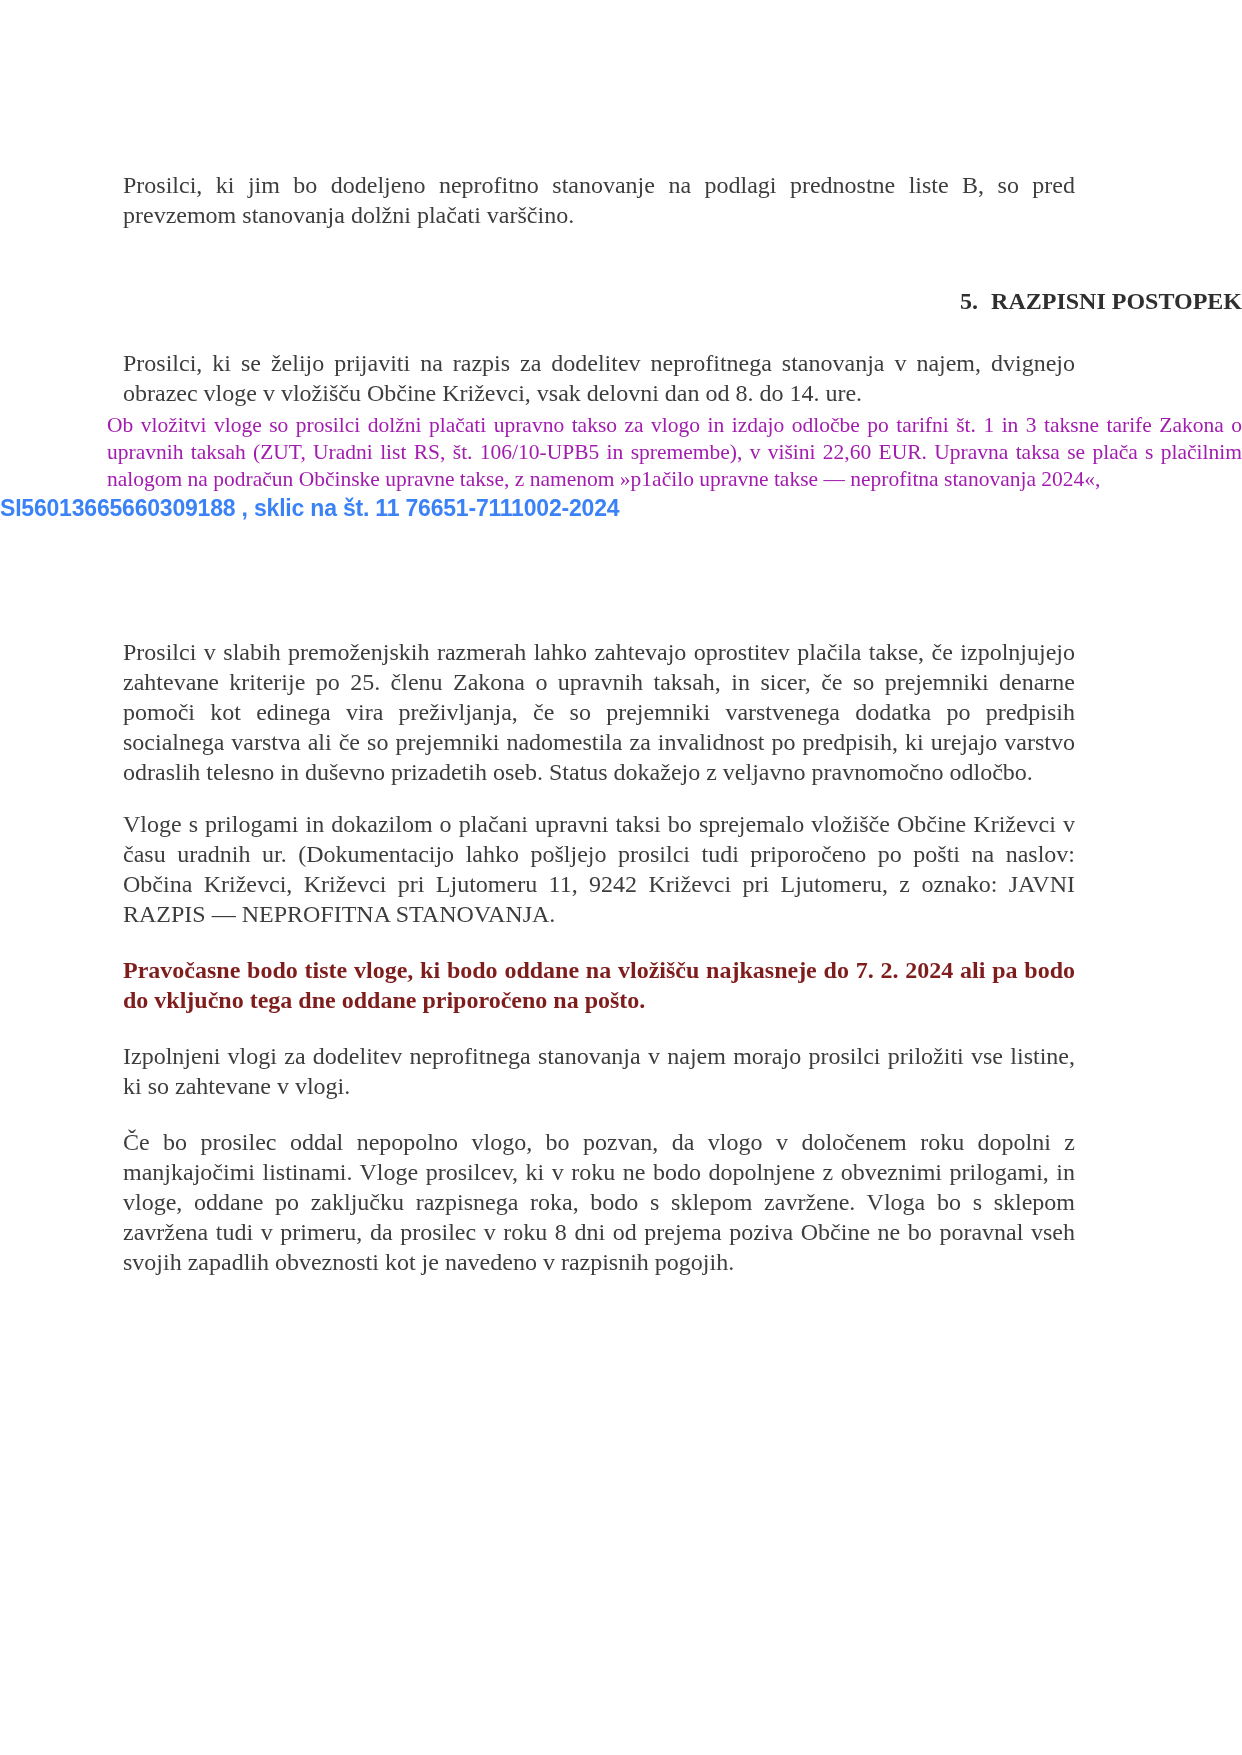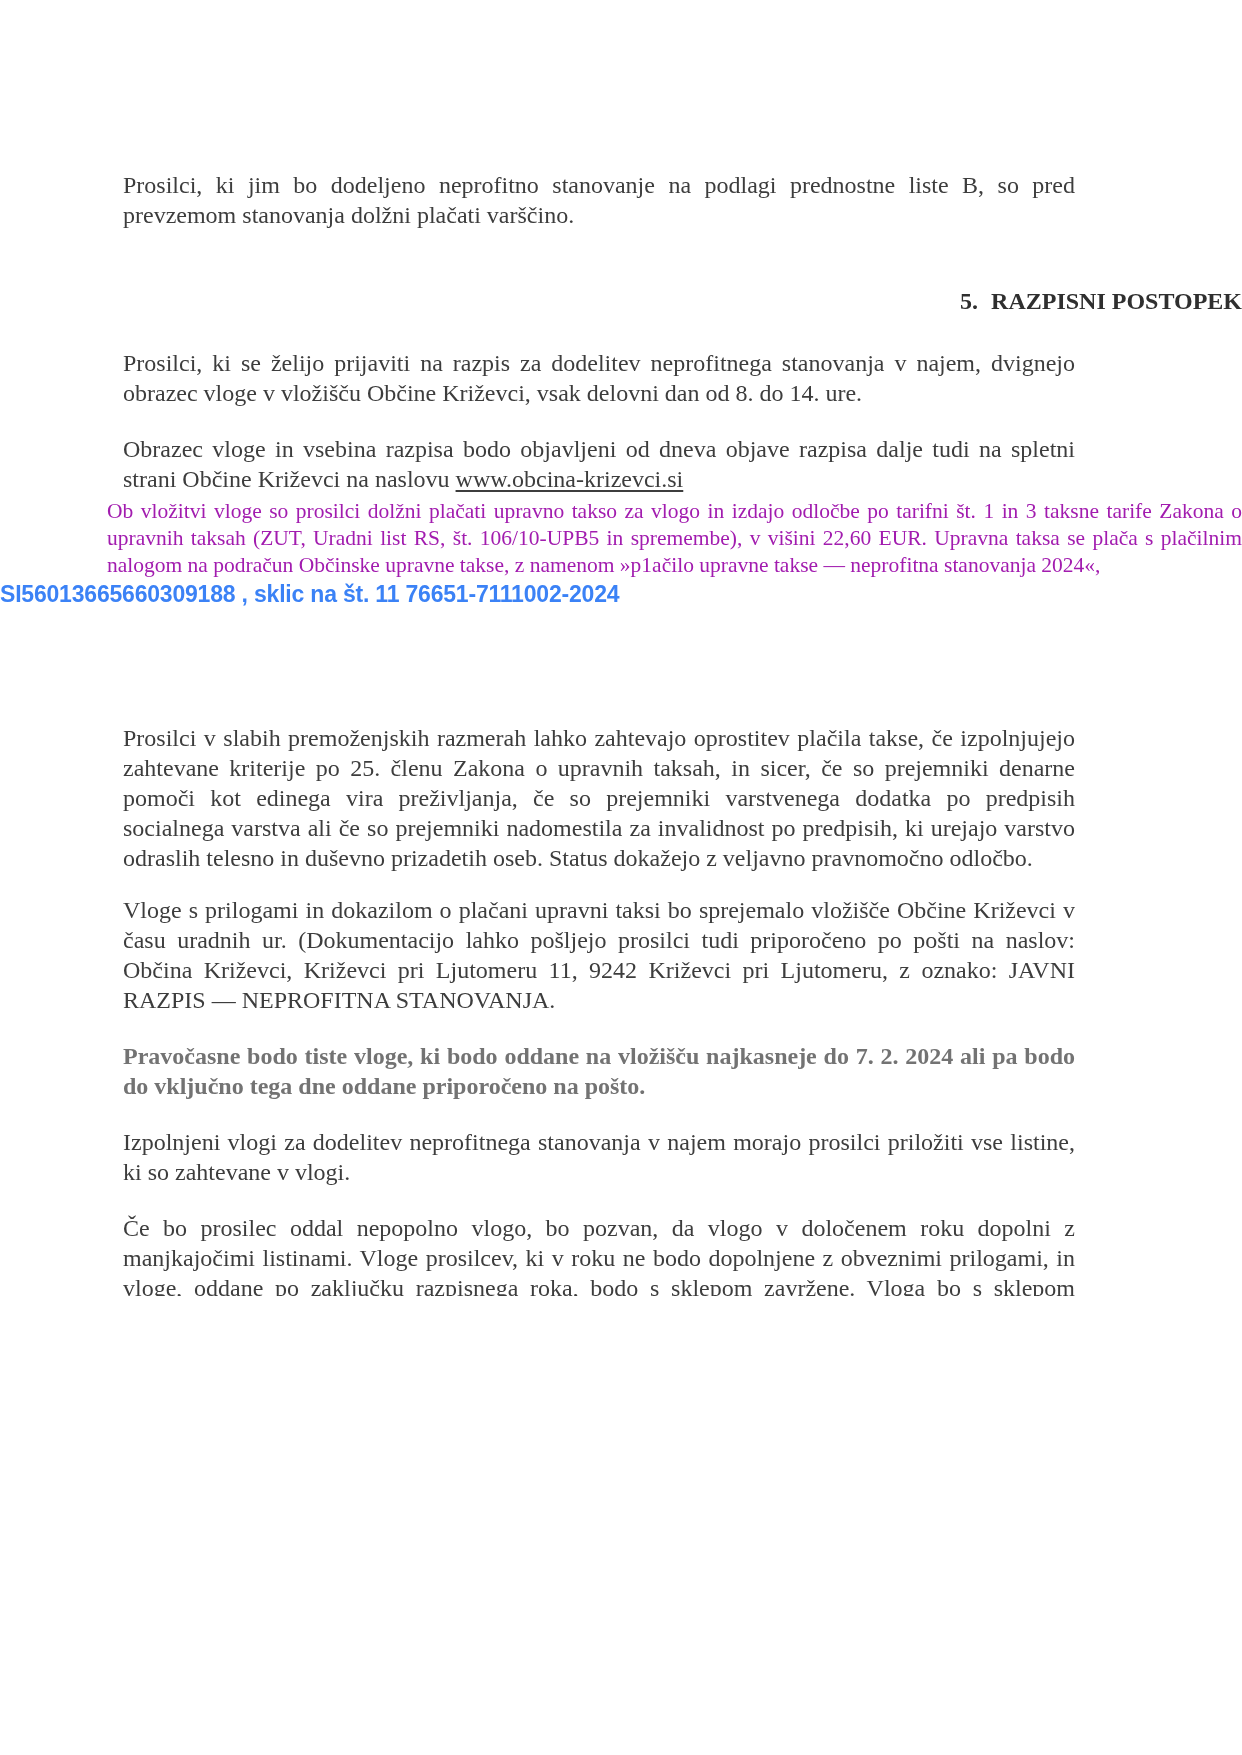--- a/index.html
+++ b/index.html
@@ -39,21 +39,21 @@
     color:#a21caf;
   }
   .si-line {
     width:1135px;
     font-family:"Liberation Sans", sans-serif;
     font-weight:700;
     font-size:23px; line-height:30px;
     color:#3b82f6;
     letter-spacing:-0.2px;
   }
-  .bold-para { font-weight:bold; color:#737373; }
+  .bold-para { font-weight:bold; color:#7f1d1d; }
   .doc-link {
     color:inherit;
     text-decoration:underline;
     text-underline-offset:3px;
     cursor:pointer;
   }
   .page-number {
     position:absolute;
     top:1650px; left:1066px;
     font-size:26px; line-height:30px;
@@ -65,21 +65,20 @@
 
 <div class="page">
 
   <p class="block para mt-first">Prosilci, ki jim bo dodeljeno neprofitno stanovanje na podlagi prednostne liste B, so pred prevzemom stanovanja dolžni plačati varščino.</p>
 
 
   <h2 class="block heading mt-heading"><span class="h-num">5.</span><span>RAZPISNI POSTOPEK</span></h2>
 
   <p class="block para mt-afterh">Prosilci, ki se želijo prijaviti na razpis za dodelitev neprofitnega stanovanja v najem, dvignejo obrazec vloge v vložišču Občine Križevci, vsak delovni dan od 8. do 14. ure.</p>
 
-  <p class="block para mt-para"><span>Obrazec vloge in vsebina razpisa bodo objavljeni od dneva objave razpisa dalje tudi na spletni strani Občine Križevci na naslovu </span><a class="doc-link">www.obcina-krizevci.si</a></p>
 
   <p class="block wide mt-tight">Ob vložitvi vloge so prosilci dolžni plačati upravno takso za vlogo in izdajo odločbe po tarifni št. 1 in 3 taksne tarife Zakona o upravnih taksah (ZUT, Uradni list RS, št. 106/10-UPB5 in spremembe), v višini 22,60 EUR. Upravna taksa se plača s plačilnim nalogom na podračun Občinske upravne takse, z namenom »p1ačilo upravne takse — neprofitna stanovanja 2024«,</p>
 
   <p class="block si-line mt-zero">SI56013665660309188 , sklic na št. 11 76651-7111002-2024</p>
 
   <p class="block para mt-big">Prosilci v slabih premoženjskih razmerah lahko zahtevajo oprostitev plačila takse, če izpolnjujejo zahtevane kriterije po 25. členu Zakona o upravnih taksah, in sicer, če so prejemniki denarne pomoči kot edinega vira preživljanja, če so prejemniki varstvenega dodatka po predpisih socialnega varstva ali če so prejemniki nadomestila za invalidnost po predpisih, ki urejajo varstvo odraslih telesno in duševno prizadetih oseb. Status dokažejo z veljavno pravnomočno odločbo.</p>
 
   <p class="block para mt-22">Vloge s prilogami in dokazilom o plačani upravni taksi bo sprejemalo vložišče Občine Križevci v času uradnih ur. (Dokumentacijo lahko pošljejo prosilci tudi priporočeno po pošti na naslov: Občina Križevci, Križevci pri Ljutomeru 11, 9242 Križevci pri Ljutomeru, z oznako: JAVNI RAZPIS — NEPROFITNA STANOVANJA.</p>
 
   <p class="block para bold-para mt-para">Pravočasne bodo tiste vloge, ki bodo oddane na vložišču najkasneje do 7. 2. 2024 ali pa bodo do vključno tega dne oddane priporočeno na pošto.</p>

